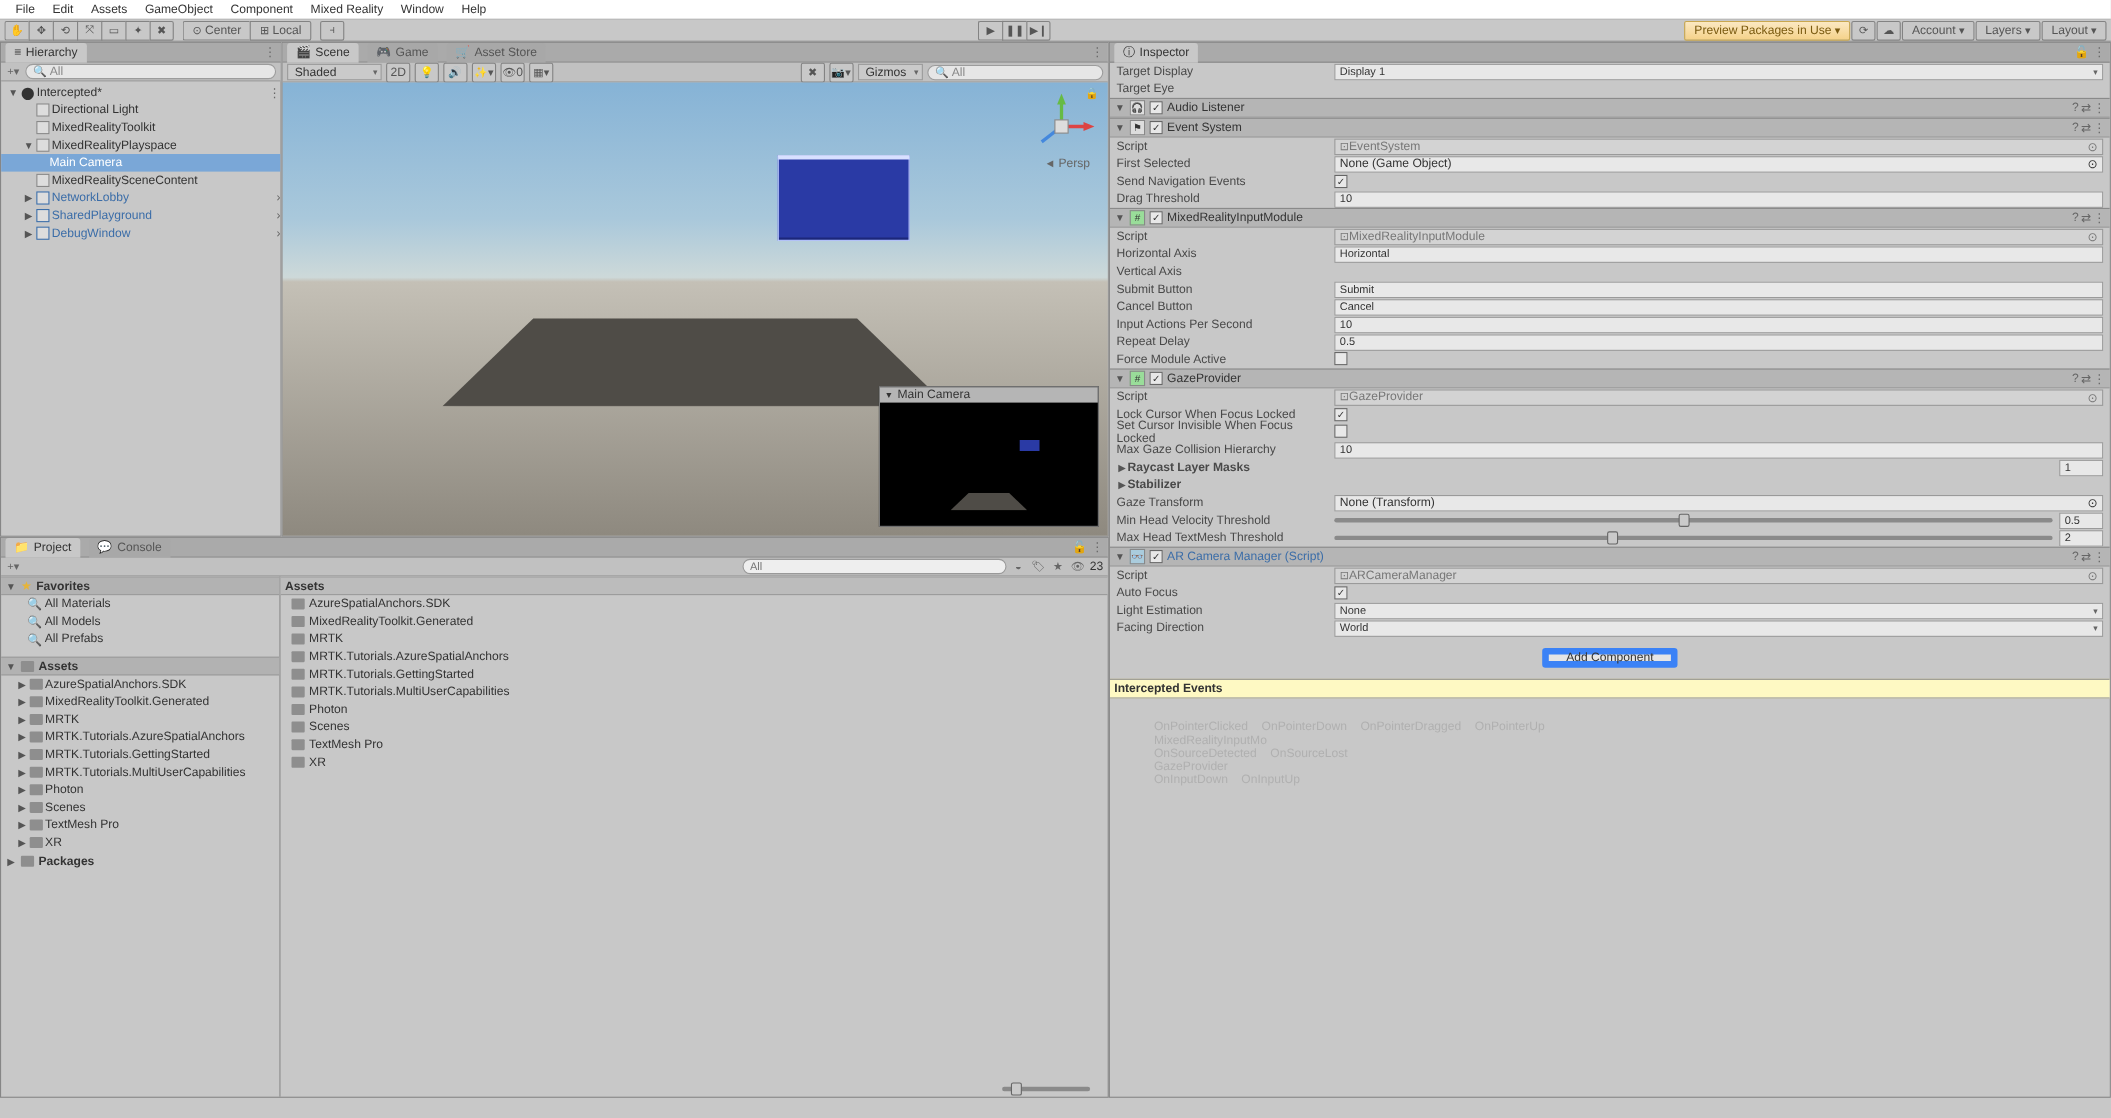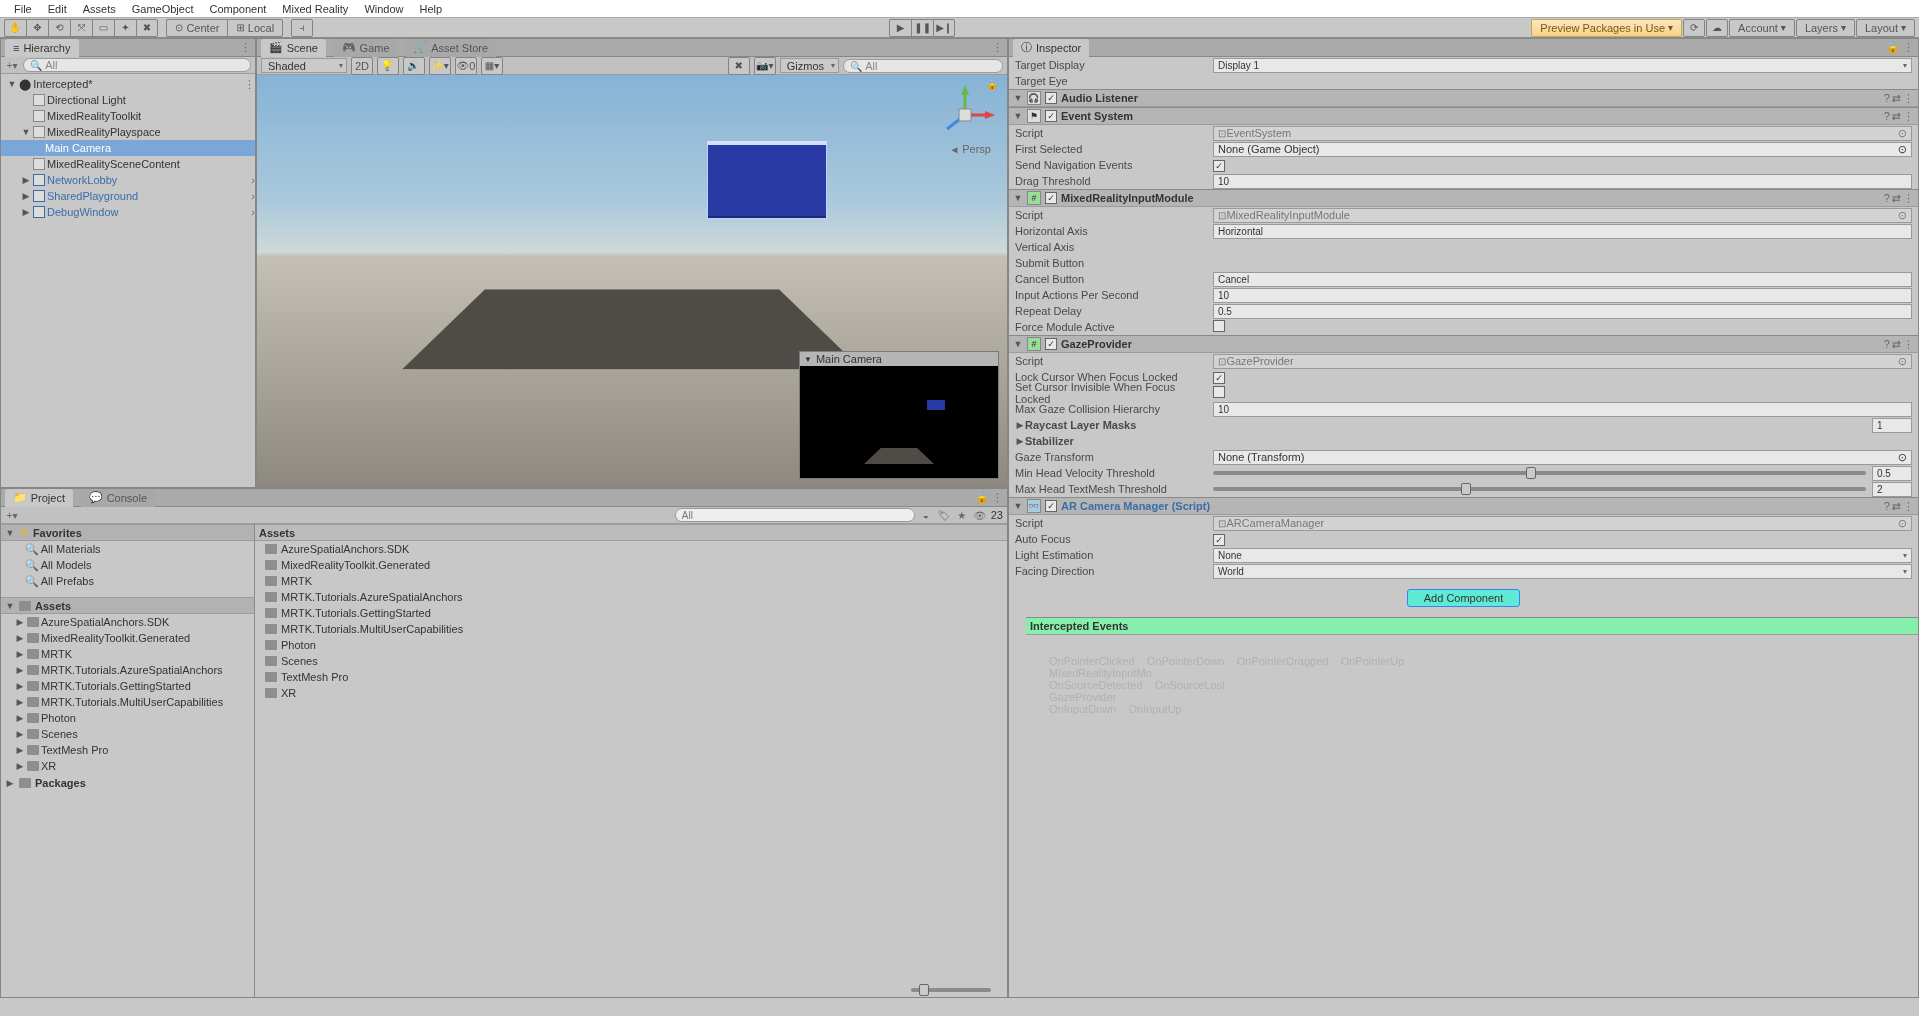--- a/index.html
+++ b/index.html
@@ -51,26 +51,26 @@
 .section-hdr{height:17px;background:#b2b2b2;display:flex;align-items:center;padding-left:4px;gap:4px;border-top:1px solid #9c9c9c;border-bottom:1px solid #9c9c9c;}
 .asset-row{height:16px;display:flex;align-items:center;padding-left:10px;gap:4px;}
 .folder-ico{width:12px;height:10px;background:#8e8e8e;border-radius:1px;display:inline-block;}
 .insp-row{height:16px;display:flex;align-items:center;padding:0 6px;}
 .insp-row .lbl{width:198px;color:#494949;}
 .insp-row .val{flex:1;}
 .field{height:15px;border:1px solid #9a9a9a;background:#e8e8e8;padding:0 4px;font-size:10px;display:flex;align-items:center;width:100%;}
 .field.dd::after{content:"▾";margin-left:auto;font-size:8px;color:#666;}
 .field.ro{background:#d3d3d3;color:#777;}
 .comp-hdr{height:18px;background:#b5b5b5;display:flex;align-items:center;padding:0 4px;gap:4px;border-top:1px solid #8a8a8a;border-bottom:1px solid #9c9c9c;}
-.comp-hdr .title{font-weight:bold;}
+.comp-hdr .title{font-weight:normal;}
 .comp-hdr .ico{width:14px;height:14px;display:inline-block;border:1px solid #888;background:#ddd;font-size:9px;text-align:center;line-height:12px;}
 .chk{width:12px;height:12px;border:1px solid #666;background:#e8e8e8;display:inline-flex;align-items:center;justify-content:center;font-size:9px;color:#333;}
 .slider{height:4px;background:#8a8a8a;border-radius:2px;position:relative;flex:1;margin-right:6px;}
 .slider .thumb{position:absolute;top:-4px;width:10px;height:12px;background:#cacaca;border:1px solid #666;border-radius:2px;}
-.btn{height:18px;border:1px solid #3b82f6;background:#5eead4;border-radius:3px;padding:0 16px;display:inline-flex;align-items:center;}
+.btn{height:18px;border:6px solid #3b82f6;background:#e5e5e5;border-radius:3px;padding:0 16px;display:inline-flex;align-items:center;}
 .dim{color:#b0b0b0;}
 .foot-slider{height:14px; display:flex;align-items:center;justify-content:flex-end;padding:0 10px;}
 .small-ico{width:14px;height:14px;display:inline-flex;align-items:center;justify-content:center;font-size:10px;color:#666;border:1px solid transparent;}
 .search-box2{width:240px;height:14px;background:#eee;border:1px solid #999;border-radius:7px;font-size:10px;padding:0 6px;}
 .row-right-ico{margin-left:auto;display:flex;gap:2px;color:#666;}
 .tabhdr .kebab{margin-left:auto;color:#666;}
 svg{display:block;}
 </style>
 </head>
 <body>
@@ -325,20 +325,23 @@
             <span class="lbl">Horizontal Axis</span>
             <span class="val">
               <span class="field">Horizontal</span>
             </span>
           </div>
         <div class="insp-row">
             <span class="lbl">Vertical Axis</span>
           </div>
         <div class="insp-row">
             <span class="lbl">Submit Button</span>
+            <span class="val">
+              <span class="field">Submit</span>
+            </span>
           </div>
         <div class="insp-row">
             <span class="lbl">Cancel Button</span>
             <span class="val">
               <span class="field">Cancel</span>
             </span>
           </div>
         <div class="insp-row">
             <span class="lbl">Input Actions Per Second</span>
             <span class="val">
@@ -457,21 +460,21 @@
             <span class="lbl">Facing Direction</span>
             <span class="val">
               <span class="field dd">World</span>
             </span>
           </div>
 
         <div style="display:flex;justify-content:center;padding:10px 0;">
           <div class="btn">Add Component</div>
         </div>
 
-        <div class="comp-hdr" style="background:#86efac;margin-left:17px;">
+        <div class="comp-hdr" style="background:#fef9c3;">
             <span class="title" style="font-weight:bold">Intercepted Events</span>
           </div>
         <div style="padding:20px 40px;" class="dim">
           <div><span>OnPointerClicked</span>&nbsp;&nbsp;&nbsp;&nbsp;<span>OnPointerDown</span>&nbsp;&nbsp;&nbsp;&nbsp;<span>OnPointerDragged</span>&nbsp;&nbsp;&nbsp;&nbsp;<span>OnPointerUp</span></div>
           <div>MixedRealityInputMo</div>
           <div><span>OnSourceDetected</span>&nbsp;&nbsp;&nbsp;&nbsp;<span>OnSourceLost</span></div>
           <div>GazeProvider</div>
           <div><span>OnInputDown</span>&nbsp;&nbsp;&nbsp;&nbsp;<span>OnInputUp</span></div>
         </div>
       </div>

